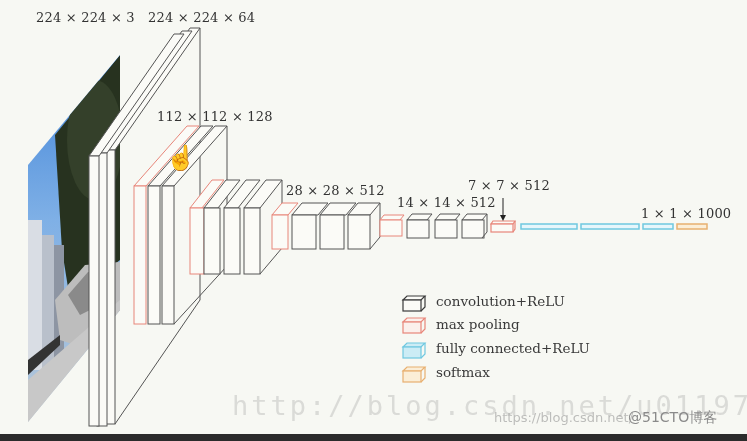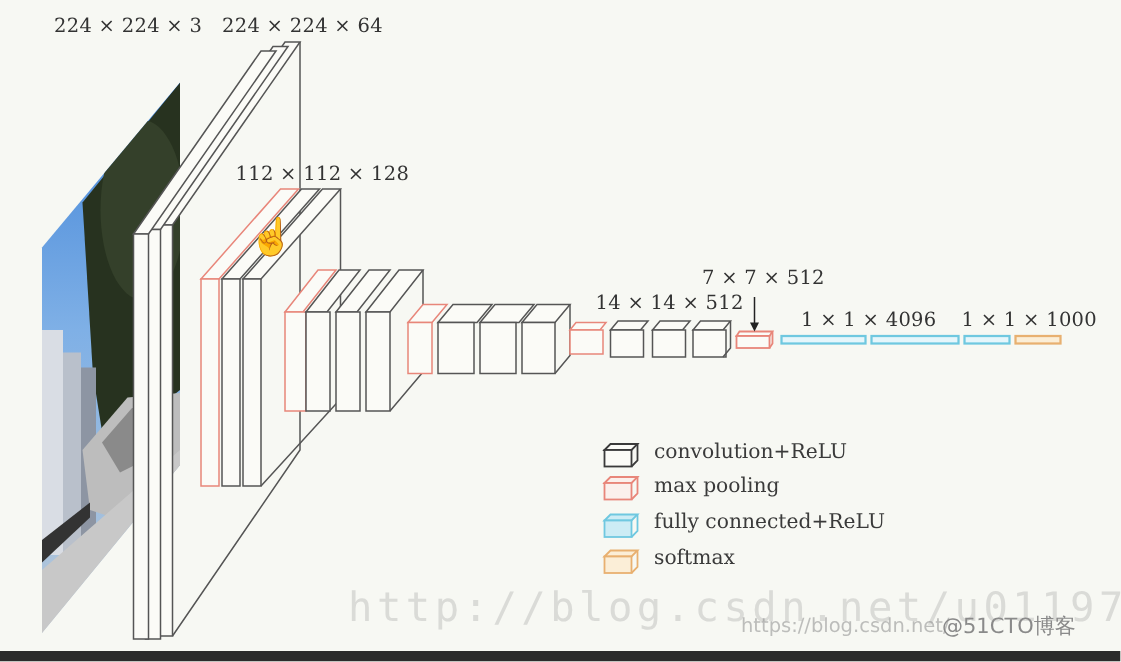--- a/index.html
+++ b/index.html
@@ -146,23 +146,23 @@
         <rect x="403" y="371" width="18" height="11" fill="#fbeed7" stroke="#e8b070"></rect>
         <polyline points="425,367 425,378 421,382" fill="none" stroke="#e8b070"></polyline>
       </g>
     </g>
   </svg>
 
   
   <div class="lbl" style="left:36px;top:10px;">224 × 224 × 3</div>
   <div class="lbl" style="left:148px;top:10px;">224 × 224 × 64</div>
   <div class="lbl" style="left:157px;top:109px;">112 × 112 × 128</div>
+  <div class="lbl" style="left:286px;top:183px;">28 × 28 × 512</div>
   <div class="lbl" style="left:397px;top:195px;">14 × 14 × 512</div>
   <div class="lbl" style="left:468px;top:178px;">7 × 7 × 512</div>
-  <div class="lbl" style="left:534px;top:206px;">1 × 1 × 4096</div>
   <div class="lbl" style="left:641px;top:206px;">1 × 1 × 1000</div>
 
   
   <div class="legend-text" style="left:436px;top:293px;">convolution+ReLU</div>
   <div class="legend-text" style="left:436px;top:316px;">max pooling</div>
   <div class="legend-text" style="left:436px;top:340px;">fully connected+ReLU</div>
   <div class="legend-text" style="left:436px;top:364px;">softmax</div>
 
   
   <div class="hand">☝</div>

